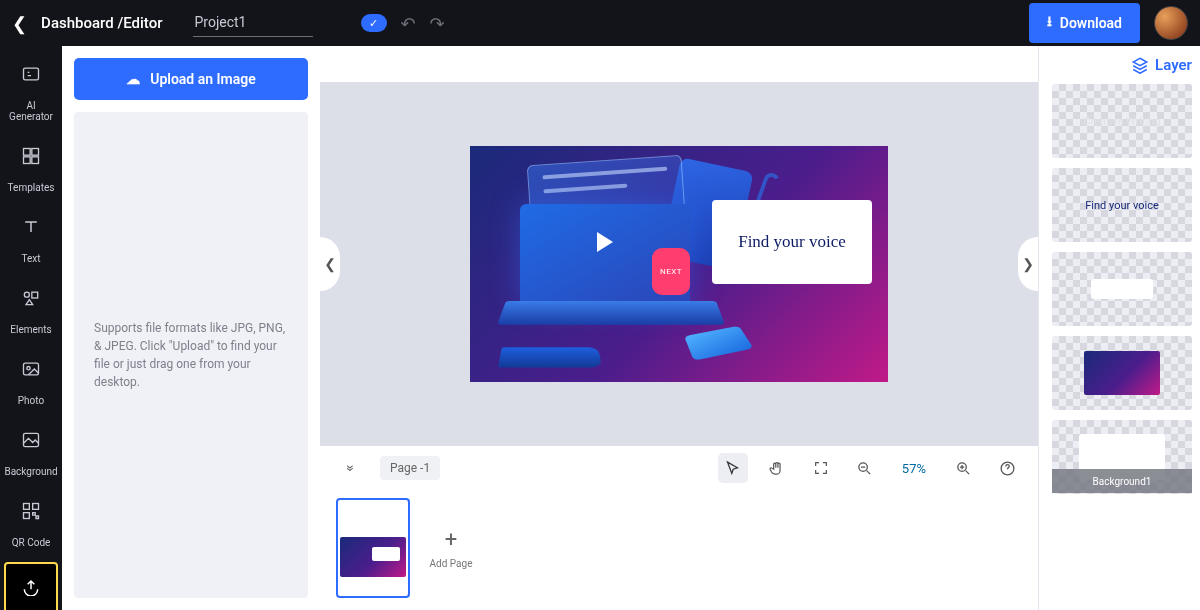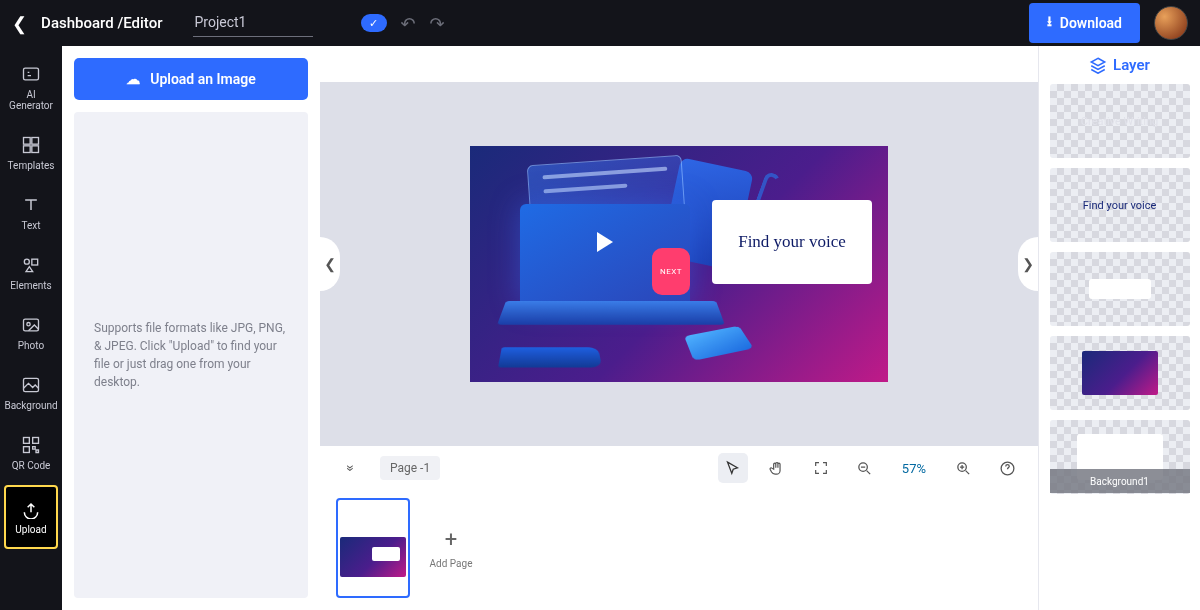--- a/index.html
+++ b/index.html
@@ -15,21 +15,21 @@
   .topbar .undo, .topbar .redo { color:#6b6d78; font-size: 18px; cursor: pointer; }
   .topbar .spacer { flex: 1; }
   .topbar .download-btn { background:#2e6bff; color:#fff; border:none; border-radius:4px; padding: 8px 18px; font-size:14px; font-weight:600; display:flex; align-items:center; gap:8px; cursor:pointer; }
   .topbar .avatar { width:34px; height:34px; border-radius:50%; background: radial-gradient(circle at 30% 30%, #e8a05a, #7a2a10); border:1px solid #444; }
 
   
   .main { display:flex; height: calc(610px - 46px); }
 
   
   .rail { width: 62px; background:#13141a; color:#d0d1db; display:flex; flex-direction:column; padding-top:6px; }
-  .rail .item { display:flex; flex-direction:column; align-items:center; gap:5px; padding:12px 0; font-size:10px; cursor:pointer; color:#c8c9d4; }
+  .rail .item { display:flex; flex-direction:column; align-items:center; gap:16px; padding:12px 0; font-size:10px; cursor:pointer; color:#c8c9d4; }
   .rail .item.active { background:#000; border:2px solid #ffd84d; border-radius:4px; margin:2px 4px; }
   .rail .item svg, .rail .item .ic { width:20px; height:20px; }
 
   
   .panel { width: 258px; background:#fff; padding:12px; display:flex; flex-direction:column; gap:12px; }
   .upload-btn { background:#2e6bff; color:#fff; border:none; border-radius:5px; height:42px; font-size:14px; font-weight:600; display:flex; align-items:center; justify-content:center; gap:10px; cursor:pointer; }
   .dropzone { flex:1; background:#f0f1f7; border-radius:4px; display:flex; align-items:center; justify-content:flex-start; padding:20px; }
   .dropzone p { font-size:12px; color:#7e808c; line-height:1.5; text-align:left; }
 
   
@@ -65,21 +65,21 @@
   .stage-bar .zoom { font-size:13px; color:#0369a1; margin:0 8px; }
 
   .pages { height:120px; padding:8px 16px; display:flex; gap:14px; align-items:flex-start; }
   .page-thumb { width:74px; height:100px; border:2px solid #2e6bff; border-radius:4px; padding:4px; display:flex; flex-direction:column; align-items:center; justify-content:center; cursor:pointer; }
   .page-thumb .mini { width:66px; height:40px; background: linear-gradient(135deg,#1a2a7a,#4b1d8c 55%,#c01a88); border-radius:2px; position:relative; margin-top:18px; }
   .page-thumb .mini::after { content:""; position:absolute; right:6px; top:10px; width:28px; height:14px; background:#fff; border-radius:2px; }
   .add-page { width:54px; height:100px; display:flex; flex-direction:column; align-items:center; justify-content:center; gap:6px; color:#777; cursor:pointer; font-size:10px; }
   .add-page .plus { font-size:22px; color:#666; }
 
   
-  .layers { width:162px; border-left:1px solid #e6e7ee; padding:10px 8px; display:flex; flex-direction:column; gap:10px; align-items:center; }
+  .layers { width:162px; border-left:1px solid #e6e7ee; padding:10px 8px; display:flex; flex-direction:column; gap:10px; align-items:flex-end; }
   .layers .hdr { color:#2e6bff; font-weight:600; font-size:15px; display:flex; align-items:center; gap:6px; }
   .layer-item { width:140px; height:74px; border-radius:3px; background-image: linear-gradient(45deg,#d7d8df 25%,transparent 25%),linear-gradient(-45deg,#d7d8df 25%,transparent 25%),linear-gradient(45deg,transparent 75%,#d7d8df 75%),linear-gradient(-45deg,transparent 75%,#d7d8df 75%); background-size:14px 14px; background-position:0 0,0 7px,7px -7px,-7px 0; background-color:#eceef3; display:flex; align-items:center; justify-content:center; position:relative; font-size:11px; color:#fff; cursor:pointer; }
   .layer-item.txt1 { color:#e1e2ea; font-family:Georgia,serif; font-size:11px; }
   .layer-item.txt2 { color:#1a2a7a; font-family:Georgia,serif; font-size:11px; }
   .layer-item .whitebox { width:62px; height:20px; background:#fff; border-radius:3px; }
   .layer-item .mini2 { width:76px; height:44px; background:linear-gradient(135deg,#1a2a7a,#4b1d8c 55%,#c01a88); border-radius:2px; }
   .layer-item .label { position:absolute; bottom:1px; left:0; right:0; height:24px; background:rgba(120,122,132,.85); color:#fff; font-size:10px; display:flex; align-items:center; justify-content:center; }
   .layer-item .bigwhite { width:86px; height:46px; background:#fff; border-radius:3px; }
 
   .chevrons { font-size:15px; transform: rotate(90deg); display:inline-block; }

